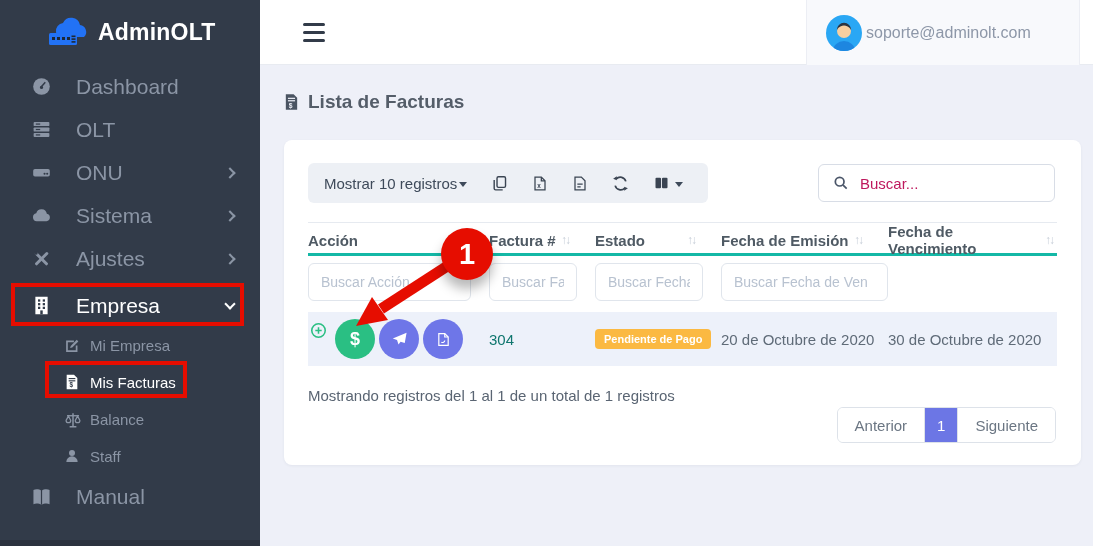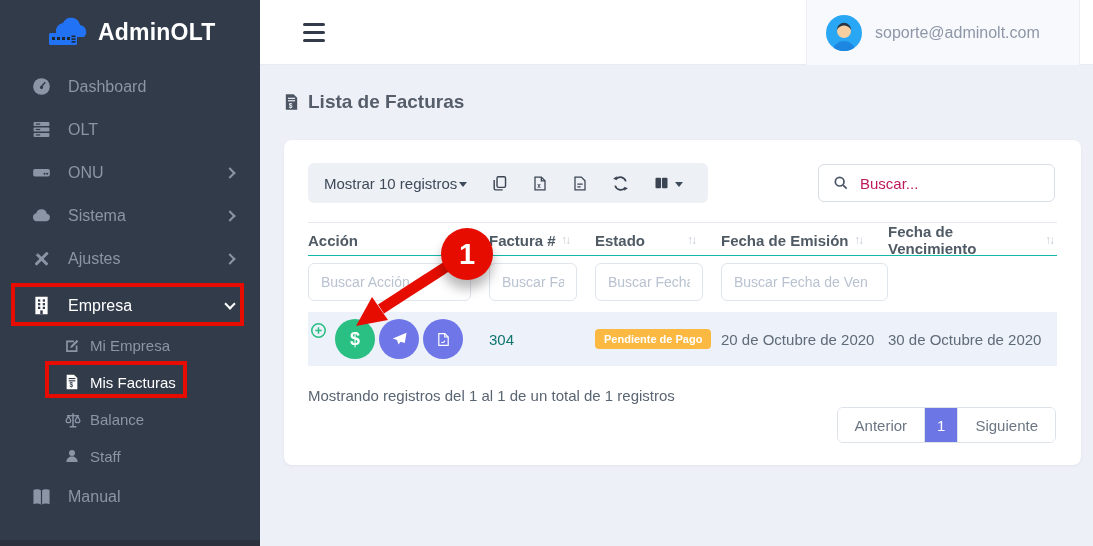--- a/index.html
+++ b/index.html
@@ -6,22 +6,22 @@
   html,body { width:1093px; height:546px; }
   body { font-family:"Liberation Sans","DejaVu Sans",sans-serif; }
   .page { position:relative; width:1093px; height:546px; background:#eef0f8; overflow:hidden; }
 
   
   .sidebar { position:absolute; left:0; top:0; width:260px; height:546px; background:#323b49; z-index:1; }
   .sidebar-footer-strip { position:absolute; left:0; bottom:0; width:260px; height:6px; background:#2b323e; }
   .logo-row { height:65px; display:flex; align-items:center; padding-left:44px; gap:10px; }
   .logo-text { color:#fff; font-size:23px; font-weight:800; letter-spacing:.2px; }
   .nav { position:absolute; top:65px; left:0; width:260px; }
-  .nav-item { height:43px; display:flex; align-items:center; padding-left:30px; gap:16px;
-              color:#8b95a5; font-size:16px; cursor:pointer; }
+  .nav-item { height:43px; display:flex; align-items:center; padding-left:30px; gap:24px;
+              color:#8b95a5; font-size:21px; cursor:pointer; }
   .nav-item.active { color:#ffffff; }
   .nav-item .nicon { width:22px; height:22px; flex:0 0 22px; display:flex; align-items:center; justify-content:center; }
   .nav-item.empresa { margin-top:4px; }
   .chev { margin-left:auto; margin-right:26px; width:8px; height:8px; border-right:2px solid #8b95a5; border-bottom:2px solid #8b95a5; }
   .chev.right { transform:rotate(-45deg); }
   .chev.down  { transform:rotate(45deg); border-color:#fff; margin-top:-4px; }
   .subnav { }
   .sub-item { height:37px; display:flex; align-items:center; padding-left:64px; gap:8px;
               color:#8b95a5; font-size:15px; cursor:pointer; }
   .sub-item.active { color:#fff; }
@@ -29,21 +29,21 @@
   .nav-item.manual { margin-top:2px; height:40px; }
   .cut { fill:#323b49; }
   svg { display:block; }
 
   
   .topbar { position:absolute; left:260px; top:0; width:833px; height:65px; background:#fff; border-bottom:1px solid #e8ebf1; z-index:2; }
   .hamburger { position:absolute; left:43px; top:23px; width:22px; cursor:pointer; }
   .hamburger div { width:22px; height:3.4px; background:#323b49; border-radius:2px; margin-bottom:4.6px; }
   .user-block { position:absolute; left:546px; top:0; width:274px; height:65px; background:#f8f9fc;
                 border-left:1px solid #eceef4; border-right:1px solid #eceef4;
-                display:flex; align-items:center; padding-left:19px; gap:13px; cursor:pointer; }
+                display:flex; align-items:center; padding-left:19px; gap:4px; cursor:pointer; }
   .user-email { color:#8d97a8; font-size:16px; }
 
   
   .content { position:absolute; left:260px; top:65px; width:833px; height:481px; }
   .page-title-row { position:absolute; left:23px; top:26px; display:flex; align-items:center; gap:8px; color:#545d69; }
   .page-title { font-size:19px; font-weight:700; }
 
   .card { position:absolute; left:24px; top:75px; width:797px; height:325px; background:#fff; border-radius:8px;
           box-shadow:0 1px 3px rgba(40,50,70,.06); }
 
@@ -53,21 +53,21 @@
   .caret-down { width:0; height:0; border-left:4.5px solid transparent; border-right:4.5px solid transparent; border-top:5px solid #3e4a5a; margin-top:2px; }
   .dt-buttons { display:flex; align-items:center; margin-left:24px; gap:24px; }
   .dt-btn { display:flex; align-items:center; gap:5px; color:#3a4452; cursor:pointer; }
 
   .search-box { position:absolute; left:534px; top:24px; width:237px; height:38px; background:#fff;
                 border:1px solid #d8dde6; border-radius:6px; display:flex; align-items:center; padding-left:14px; gap:11px; }
   .search-placeholder { color:#be185d; font-size:15px; }
 
   .grid { display:grid; grid-template-columns:181px 106px 126px 167px 169px; }
   .thead { position:absolute; left:24px; top:82px; width:749px; height:34px;
-           border-top:1px solid #e6eaf0; border-bottom:1px solid #14b8a6; align-items:center; }
+           border-top:1px solid #e6eaf0; border-bottom:3px solid #14b8a6; align-items:center; }
   .th { display:flex; align-items:center; font-size:15px; font-weight:700; color:#4f5a64; padding-right:26px; cursor:pointer; }
   .th:last-child { padding-right:4px; }
   .sort { margin-left:auto; color:#c7ced8; font-size:12px; letter-spacing:-2px; font-weight:400; }
 
   .tfilters { position:absolute; left:24px; top:116px; width:749px; height:52px; align-items:center; }
   .tfilters input { height:38px; width:calc(100% - 18px); border:1px solid #e0e5ec; border-radius:6px;
                     padding:0 12px; font-size:14px; color:#5a6573; font-family:inherit; outline:none; }
   .tfilters .fc:last-child input { width:100%; }
   .tfilters input::placeholder { color:#b8c2d0; opacity:1; }
 

